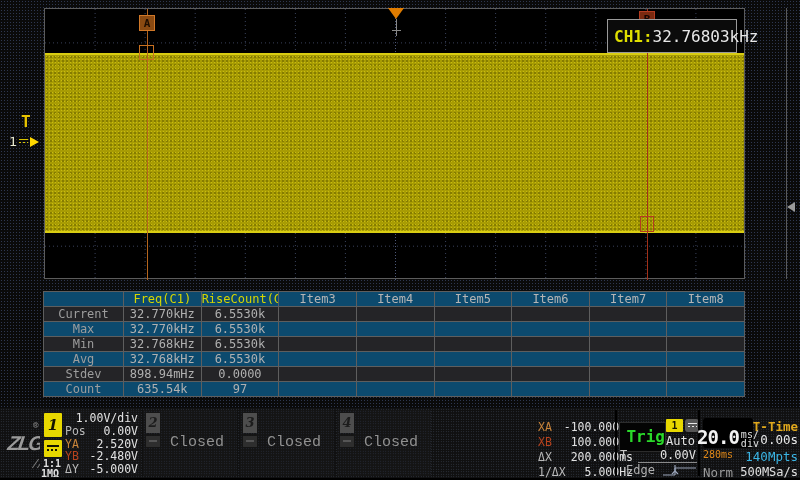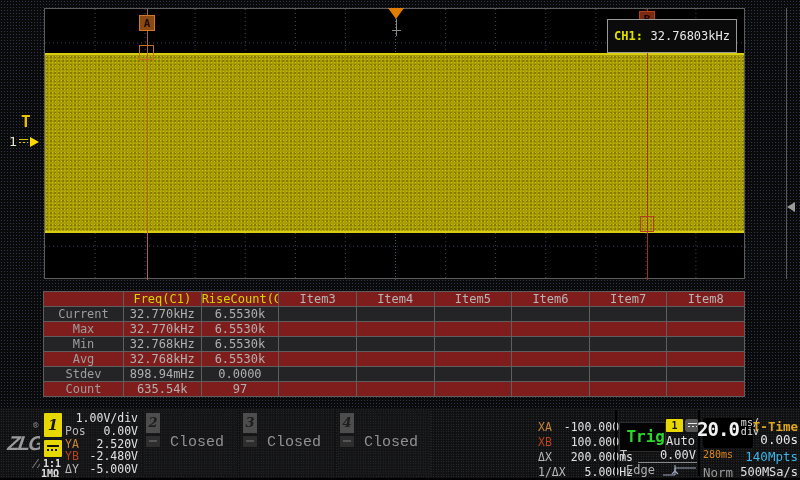--- a/index.html
+++ b/index.html
@@ -42,40 +42,40 @@
   #track-a { left:94px; top:36px; width:15px; height:15px; border:1px solid #c87020; }
   #track-b { left:595px; top:207px; width:14px; height:16px; border:1px solid #b43c20; }
   #trig-pos { position:absolute; left:343px; top:-1px; width:0; height:0; z-index:4;
     border-left:8px solid transparent; border-right:8px solid transparent; border-top:11px solid #e07c00; }
   #trig-stem { position:absolute; left:351px; top:10px; width:1px; height:17px; background:#888; z-index:0; }
   #trig-stem-bar { position:absolute; left:347px; top:21px; width:9px; height:1px; background:#888; z-index:0; }
   
   #ch1-box {
     position:absolute; left:607px; top:19px; width:130px; height:25px; z-index:5;
     background:#0b0b0b; border:1px solid #9a9a9a;
-    display:flex; align-items:center; padding:16px 6px; font-size:12px;
+    display:flex; align-items:center; padding:16px 6px; font-size:16px;
   }
   #ch1-box .lbl { color:#e0e000; font-weight:bold; }
   #ch1-box .val { margin-left:auto; color:#e8e8e8; }
   
   #t-marker { position:absolute; left:21px; top:112px; color:#e8c400; font-size:16px; font-weight:bold; }
   #gnd-marker { position:absolute; left:9px; top:134px; display:flex; align-items:center; gap:2px; }
   #gnd-marker .num { color:#e9e9cf; font-size:13px; }
   .dc-mini { display:inline-block; width:9px; }
   .dc-mini i { display:block; height:1px; background:currentColor; margin-bottom:2px; }
   .dc-mini i.dash { background:repeating-linear-gradient(90deg, currentColor 0 2px, transparent 2px 4px); }
   #gnd-marker .dc-mini { color:#d8c400; }
   #gnd-arrow { width:0; height:0; border-top:5px solid transparent; border-bottom:5px solid transparent; border-left:9px solid #ffd800; }
   
   #right-track { position:absolute; left:786px; top:8px; width:1px; height:271px; background:#5a5a5a; }
   #right-thumb { position:absolute; left:787px; top:202px; width:0; height:0;
     border-top:5px solid transparent; border-bottom:5px solid transparent; border-right:8px solid #9a9a9a; }
   
   #meas { position:absolute; left:43px; top:291px; width:702px; height:106px;
-    border-collapse:collapse; table-layout:fixed; background:#7f1d1d; }
+    border-collapse:collapse; table-layout:fixed; background:#0c4a6e; }
   #meas th, #meas td {
     border:1px solid #5e5e5e; font-weight:normal; overflow:hidden; white-space:nowrap;
     text-align:center; padding:0;
   }
   #meas th { height:14px; font-size:12px; color:#b5b5b5; }
   #meas th.meas-active { color:#d6d600; }
   #meas td { height:15px; font-size:12px; color:#b0b0b0; }
   #meas td.rowlabel { color:#9d9d9d; }
   #meas tr.striped td {
     background-image: conic-gradient(#34343a 0 25%, #141414 0 50%, #34343a 0 75%, #141414 0);
@@ -138,21 +138,21 @@
   #trig-dc { position:absolute; left:685px; top:11px; width:14px; height:13px; background:#565656;
     border-radius:3px; display:flex; align-items:center; justify-content:center; color:#e8e8e8; }
   #trig-mode { position:absolute; left:645px; top:26px; width:50px; text-align:right; font-size:12px; color:#e2e2e2; }
   #trig-lvl-lab { position:absolute; left:620px; top:40px; font-size:12px; color:#c8c8c8; }
   #trig-lvl-val { position:absolute; left:638px; top:40px; width:58px; text-align:right; font-size:12px; color:#e2e2e2; }
   #trig-underline { position:absolute; left:638px; top:54px; width:59px; height:1px; background:#8a8a8a; }
   #trig-type { position:absolute; left:626px; top:55px; font-size:12px; color:#b0b0b0; }
   #edge-icon { position:absolute; left:662px; top:56px; }
   
   #tb-scalebox { position:absolute; left:703px; top:10px; width:50px; height:30px; background:#000;
-    border-radius:3px; display:flex; align-items:flex-start; justify-content:center; gap:2px; }
+    border-radius:3px; display:flex; align-items:flex-end; justify-content:center; gap:2px; }
   #tb-scale { color:#f2f2f2; font-size:19px; font-weight:bold; letter-spacing:-1px; }
   #tb-units { display:flex; flex-direction:column; font-size:10px; line-height:9px; color:#e0e0e0; }
   #tb-ttime-lab { position:absolute; left:752px; top:11px; width:46px; text-align:right; color:#e0a81c; font-size:12.5px; font-weight:bold; }
   #tb-ttime-val { position:absolute; left:752px; top:24px; width:46px; text-align:right; color:#e8e8e8; font-size:12.5px; }
   #tb-win  { position:absolute; left:703px; top:41px; color:#e08818; font-size:10px; }
   #tb-mem  { position:absolute; left:737px; top:41px; width:61px; text-align:right; color:#3ab4e4; font-size:12.5px; }
   #tb-acq  { position:absolute; left:703px; top:57px; color:#9a9a9a; font-size:12.5px; }
   #tb-rate { position:absolute; left:724px; top:57px; width:74px; text-align:right; color:#e0e0e0; font-size:12px; }
 </style>
 </head>

